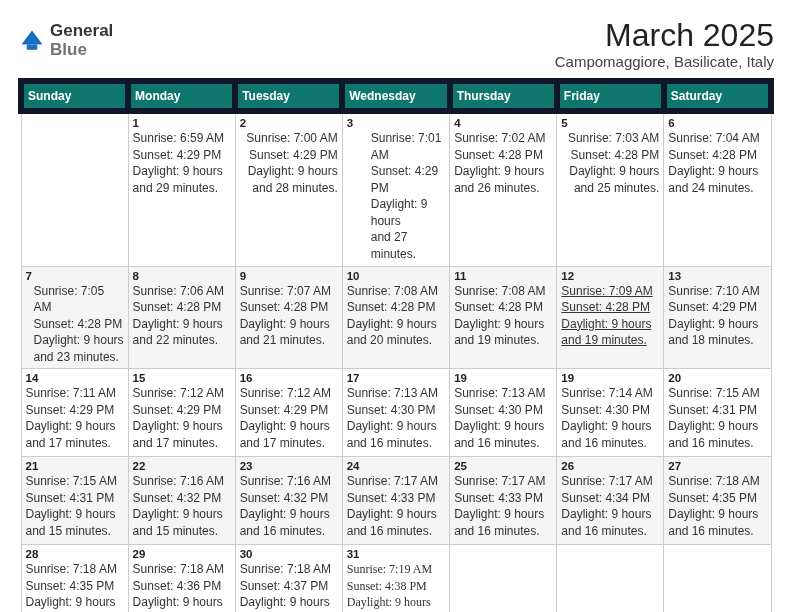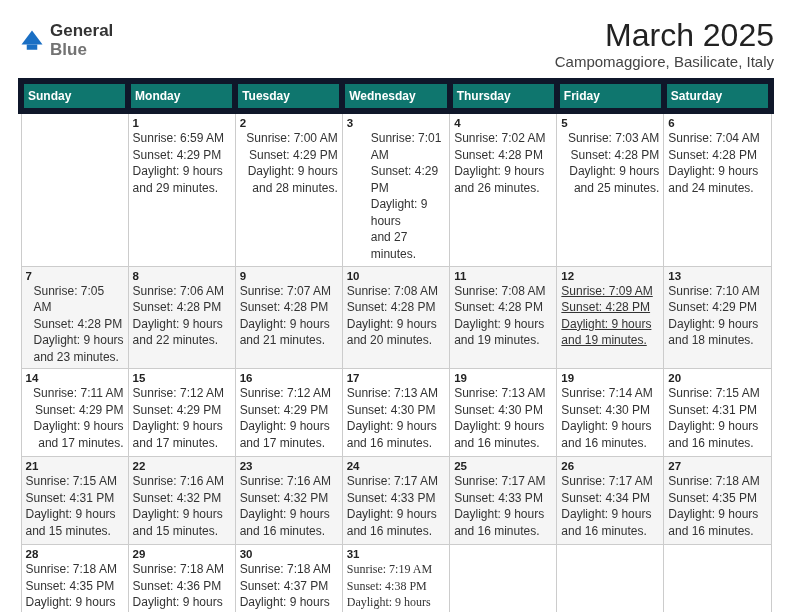--- a/index.html
+++ b/index.html
@@ -233,21 +233,21 @@
             <span class="day-num">13</span>
             <div class="day-info" style="white-space: pre-line;">Sunrise: 7:10 AM
 Sunset: 4:29 PM
 Daylight: 9 hours
 and 18 minutes.</div>
           </td>
         </tr>
         <tr>
           <td>
             <span class="day-num">14</span>
-            <div class="day-info" style="white-space: pre-line; text-align: right;">Sunrise: 7:11 AM
+            <div class="day-info" style="white-space: pre-line;">Sunrise: 7:11 AM
 Sunset: 4:29 PM
 Daylight: 9 hours
 and 17 minutes.</div>
           </td>
           <td>
             <span class="day-num">15</span>
             <div class="day-info" style="white-space: pre-line;">Sunrise: 7:12 AM
 Sunset: 4:29 PM
 Daylight: 9 hours
 and 17 minutes.</div>

